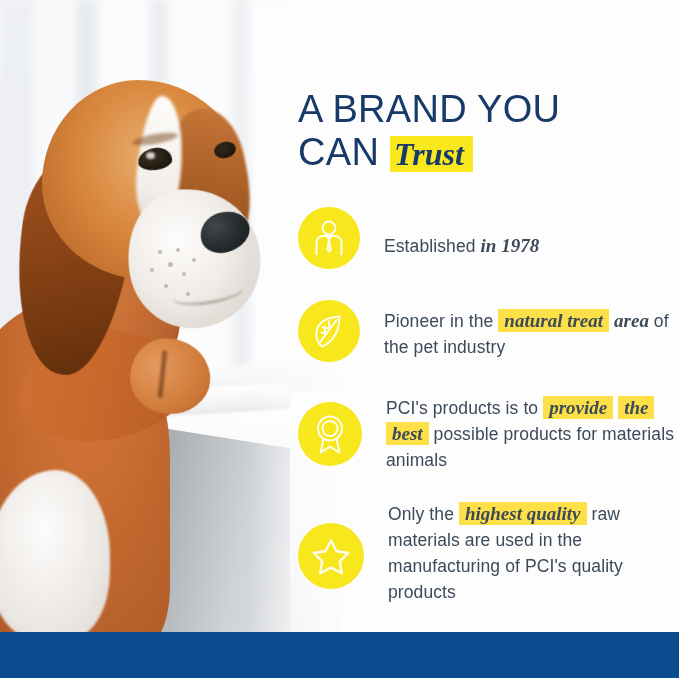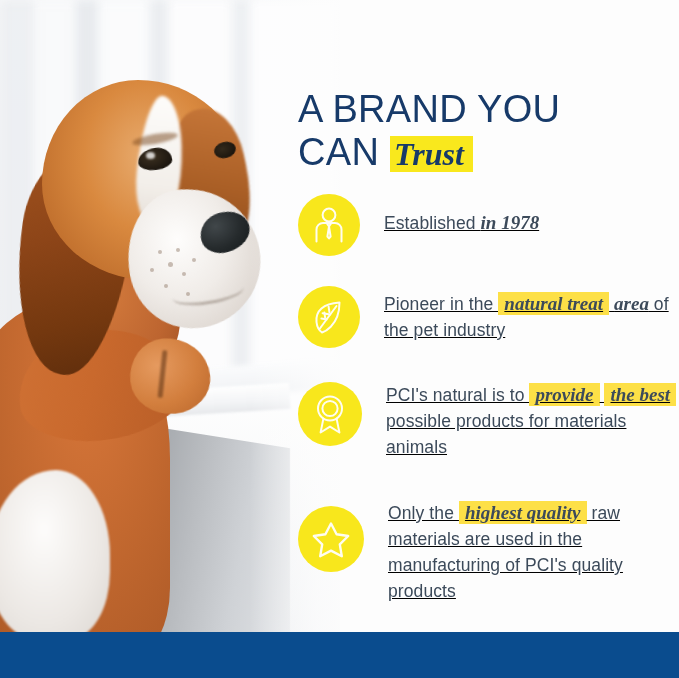--- a/index.html
+++ b/index.html
@@ -241,23 +241,22 @@
   }
 
   .features {
     position: absolute;
     left: 0; top: 190px;
     width: 383px;
   }
   .feature {
     position: relative;
     display: flex;
-    align-items: flex-start;
+    align-items: center;
     margin-bottom: 0;
-    text-decoration: underline;
   }
   .f1 { height: 92px; }
   .f2 { height: 94px; }
   .f3 { height: 110px; }
   .f4 { height: 120px; }
 
   .icon-wrap {
     flex: 0 0 auto;
     width: 62px; height: 62px;
     border-radius: 50%;
@@ -396,21 +395,21 @@
       </div>
 
       <div class="feature f3">
         <div class="icon-wrap">
           <svg width="38" height="40" viewBox="0 0 38 40" fill="none" stroke="#fffdf0" stroke-width="2" stroke-linecap="round" stroke-linejoin="round">
             <circle cx="19" cy="14.5" r="12"></circle>
             <circle cx="19" cy="14.5" r="7.6"></circle>
             <path d="M12.4 24.6 L9.6 38.5 L19 32.6 L28.4 38.5 L25.6 24.6"></path>
           </svg>
         </div>
-        <div class="f-text"><span>PCI's natural is to </span><span class="em hi">provide</span> <span class="em hi">the best</span><span> possible products for materials animals</span></div>
+        <div class="f-text"><span>PCI's products is to </span><span class="em hi">provide</span> <span class="em hi">the best</span><span> possible products for materials animals</span></div>
       </div>
 
       <div class="feature f4">
         <div class="icon-wrap">
           <svg width="40" height="40" viewBox="0 0 40 40" fill="none" stroke="#fffdf0" stroke-width="2.4" stroke-linecap="round" stroke-linejoin="round">
             <path d="M20 4.5 L25.6 15.2 L37.2 17 L28.8 25.4 L30.8 37.2 L20 31.6 L9.2 37.2 L11.2 25.4 L2.8 17 L14.4 15.2 Z"></path>
           </svg>
         </div>
         <div class="f-text"><span>Only the </span><span class="em hi">highest quality</span><span> raw materials are used in the manufacturing of PCI's quality products</span></div>
       </div>

